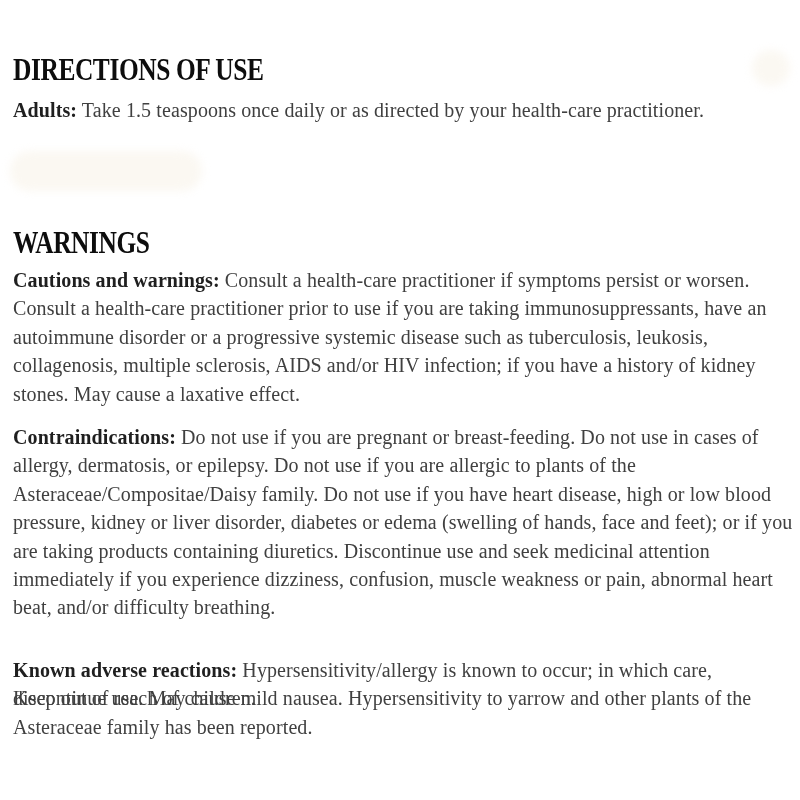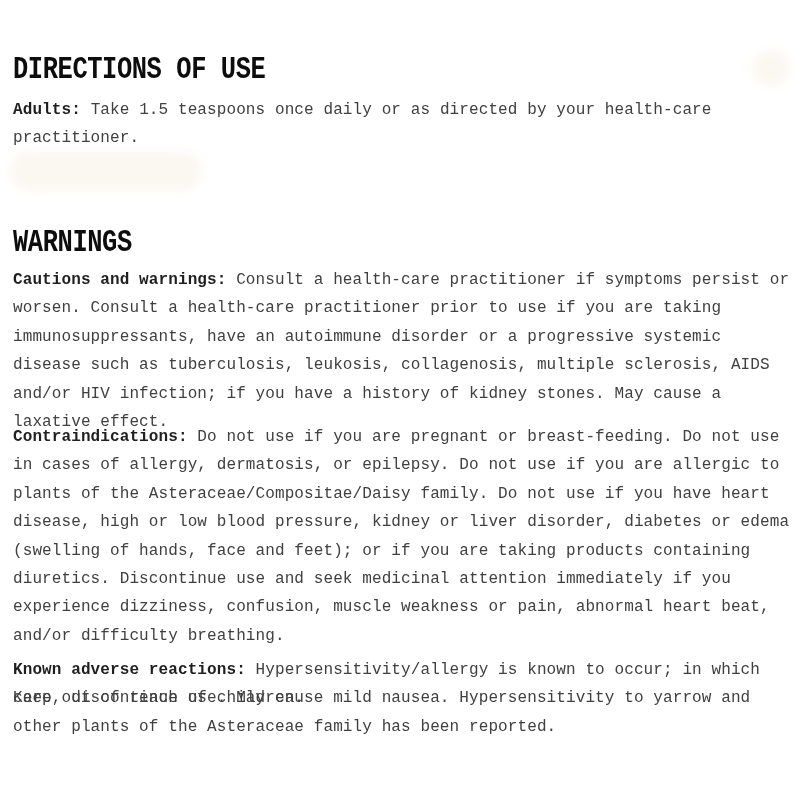--- a/index.html
+++ b/index.html
@@ -6,40 +6,40 @@
     margin: 0;
     padding: 0;
     background: #ffffff;
   }
   .label-page {
     position: relative;
     width: 800px;
     height: 800px;
     background: #ffffff;
     overflow: hidden;
-    font-family: Liberation Mono, monospace;
+    font-family: Liberation Serif, serif;
   }
   .section-heading {
     position: absolute;
     left: 13px;
     margin: 0;
     font-size: 31px;
     font-weight: 700;
     color: #0d0d0d;
     letter-spacing: -0.5px;
     transform: scaleX(0.82);
     transform-origin: left top;
     white-space: nowrap;
   }
   .body-par {
     position: absolute;
     left: 13px;
     width: 784px;
     margin: 0;
-    font-size: 16px;
+    font-size: 20px;
     line-height: 28.4px;
     color: #404040;
     letter-spacing: 0.1px;
   }
   .body-par b {
     color: #1f1f1f;
     font-weight: 700;
   }
   .print-artifact {
     position: absolute;

